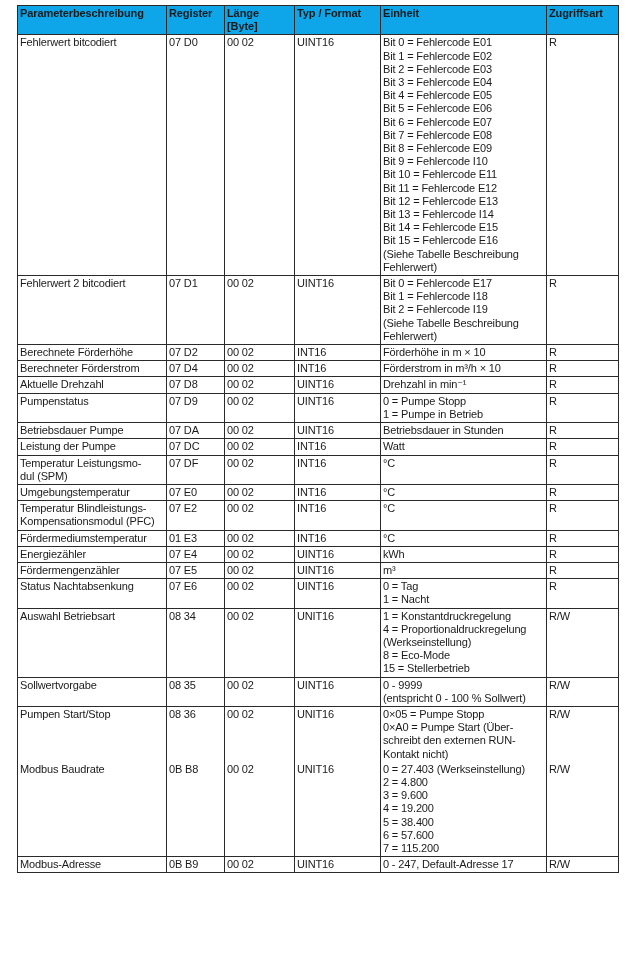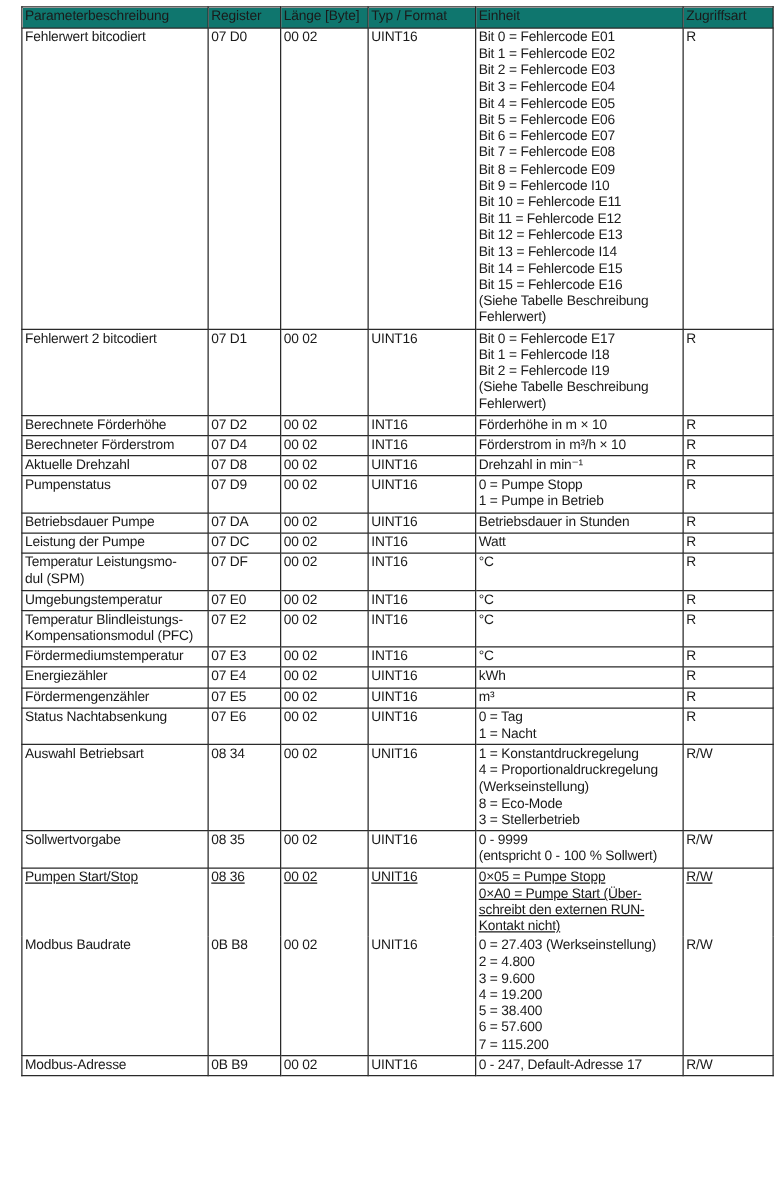--- a/index.html
+++ b/index.html
@@ -8,24 +8,24 @@
   table.modbus { position: absolute; left: 17px; top: 5px; width: 601px;
                  border-collapse: collapse; table-layout: fixed; font-size: 11px; line-height: 13.2px; }
   table.modbus col.c1 { width: 149px; }
   table.modbus col.c2 { width: 58px; }
   table.modbus col.c3 { width: 70px; }
   table.modbus col.c4 { width: 86px; }
   table.modbus col.c5 { width: 166px; }
   table.modbus col.c6 { width: 72px; }
   table.modbus th, table.modbus td { border: 1px solid #2a2a2a; vertical-align: top;
                  padding: 1px 2px 1px 2px; text-align: left; overflow: hidden; }
-  table.modbus th { background: #0f766e; font-weight: normal; height: 14px; letter-spacing: -0.1px; }
+  table.modbus th { background: #0ea5e9; font-weight: bold; height: 14px; letter-spacing: -0.1px; }
   table.modbus td { letter-spacing: -0.15px; }
   table.modbus td .line { display: block; white-space: nowrap; }
-  table.modbus td.nb-bottom { border-bottom: none; text-decoration: underline; }
+  table.modbus td.nb-bottom { border-bottom: none; }
   table.modbus td.nb-top { border-top: none; margin-left: 40px; }
 </style>
 </head>
 <body>
 
 <table class="modbus">
   <colgroup>
     <col class="c1">
       <col class="c2">
       <col class="c3">
@@ -197,21 +197,21 @@
         <td>INT16</td>
         <td>
           <span class="line">°C</span>
         </td>
         <td>R</td>
       </tr>
       <tr>
         <td>
           <span class="line">Fördermediumstemperatur</span>
         </td>
-        <td>07 E3</td>
+        <td>01 E3</td>
         <td>00 02</td>
         <td>INT16</td>
         <td>
           <span class="line">°C</span>
         </td>
         <td>R</td>
       </tr>
       <tr>
         <td>
           <span class="line">Energiezähler</span>
@@ -254,21 +254,21 @@
           <span class="line">Auswahl Betriebsart</span>
         </td>
         <td>08 34</td>
         <td>00 02</td>
         <td>UNIT16</td>
         <td>
           <span class="line">1 = Konstantdruckregelung</span>
           <span class="line">4 = Proportionaldruckregelung</span>
           <span class="line">(Werkseinstellung)</span>
           <span class="line">8 = Eco-Mode</span>
-          <span class="line">3 = Stellerbetrieb</span>
+          <span class="line">15 = Stellerbetrieb</span>
         </td>
         <td>R/W</td>
       </tr>
       <tr>
         <td>
           <span class="line">Sollwertvorgabe</span>
         </td>
         <td>08 35</td>
         <td>00 02</td>
         <td>UINT16</td>

